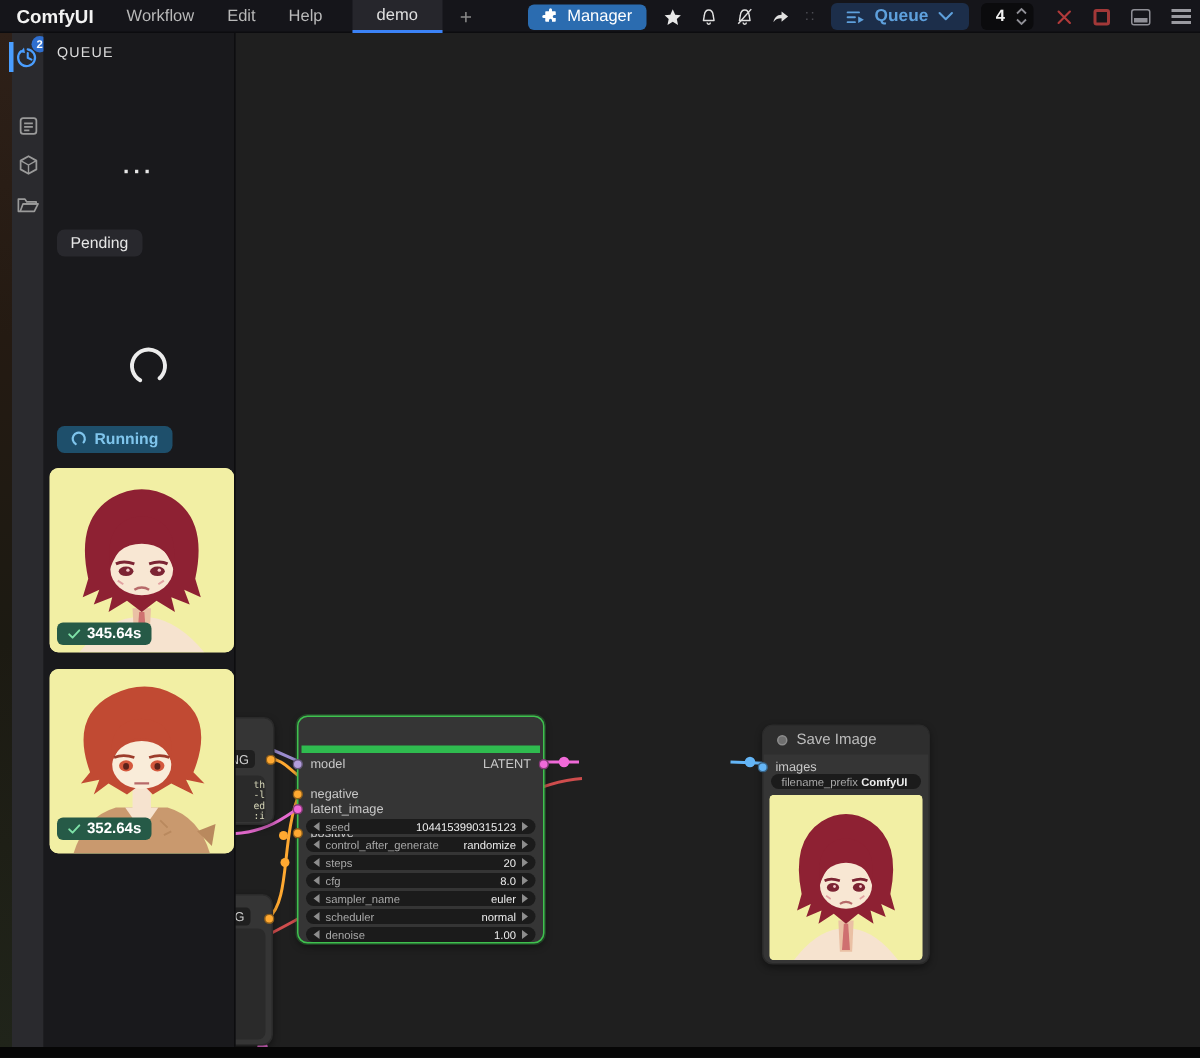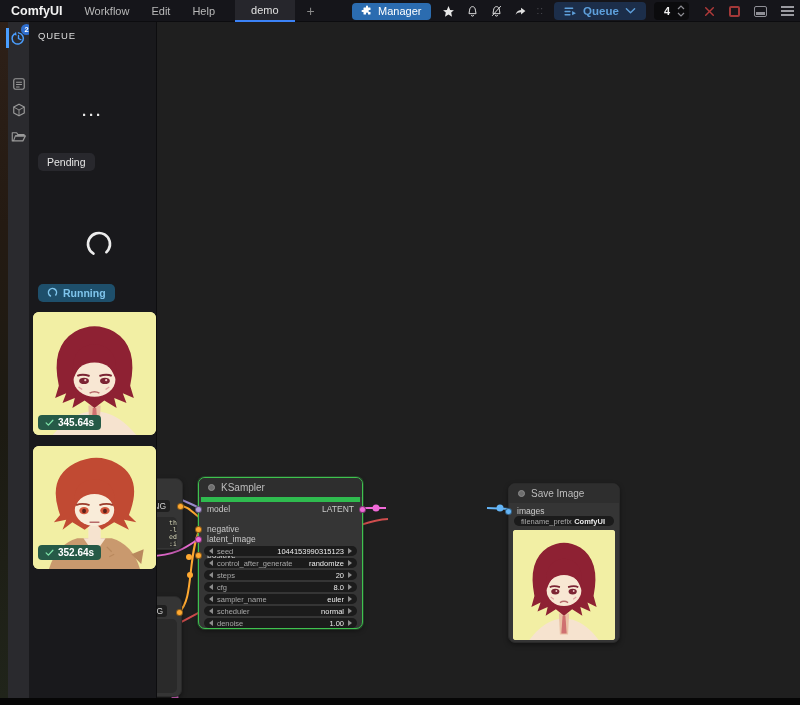--- a/index.html
+++ b/index.html
@@ -206,24 +206,20 @@
     </div>
   </div>
 
   <div class="node" style="left:40px; top:596px; width:142px; height:101px; z-index:3;">
     <span class="run-badge" style="right:14px; top:8px;">RUNNING</span>
     <span class="port p-cond" style="position:absolute; right:-2px; top:12px;"></span>
     <div class="textarea-box" style="left:10px; top:22px; right:4px; height:74px;"></div>
   </div>
 
   <div class="node node-selected" style="left:198px; top:477px; width:165px; height:152px;">
-    <div class="node-header">
-      <span class="node-title-dot"></span>
-      <span class="node-title">KSampler</span>
-    </div>
     <div class="progress"></div>
     <div class="prow in-row" style="top:26px;">
       <span class="port p-model"></span>
       <span>model</span>
     </div>
     <div class="prow in-row" style="top:36px;margin-top:36px;">
       <span class="port p-cond"></span>
       <span>positive</span>
     </div>
     <div class="prow in-row" style="top:46px;">

